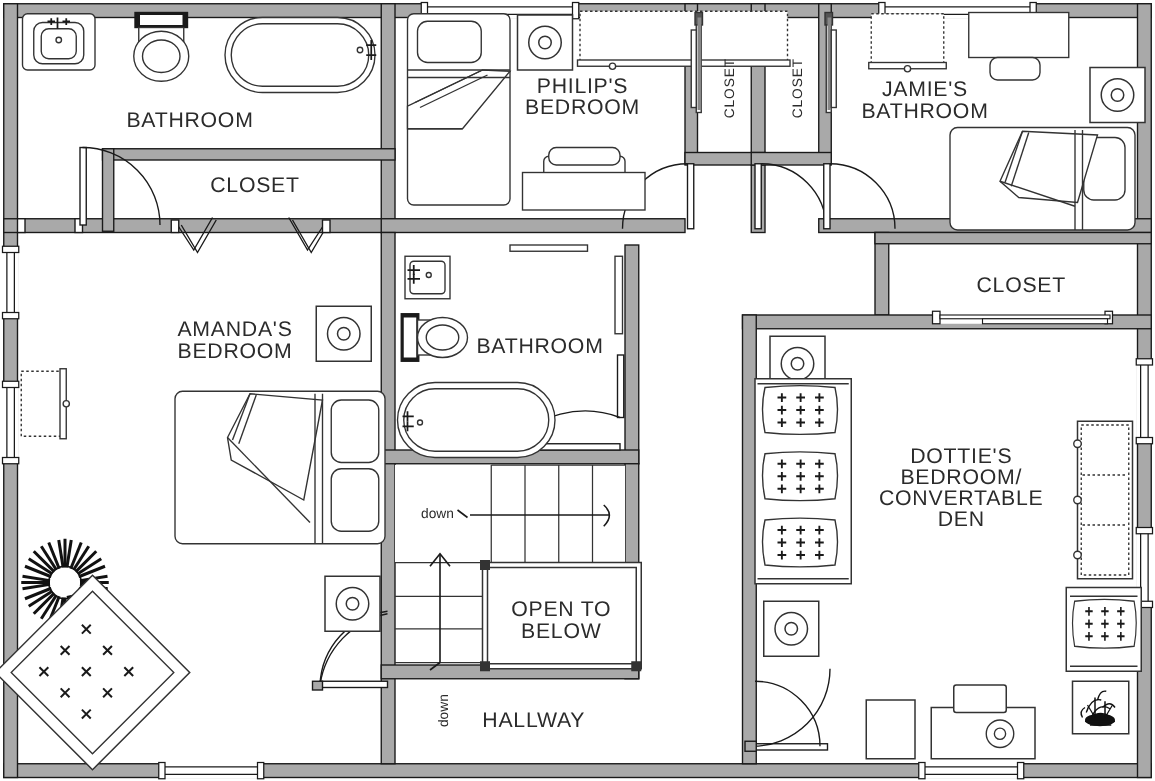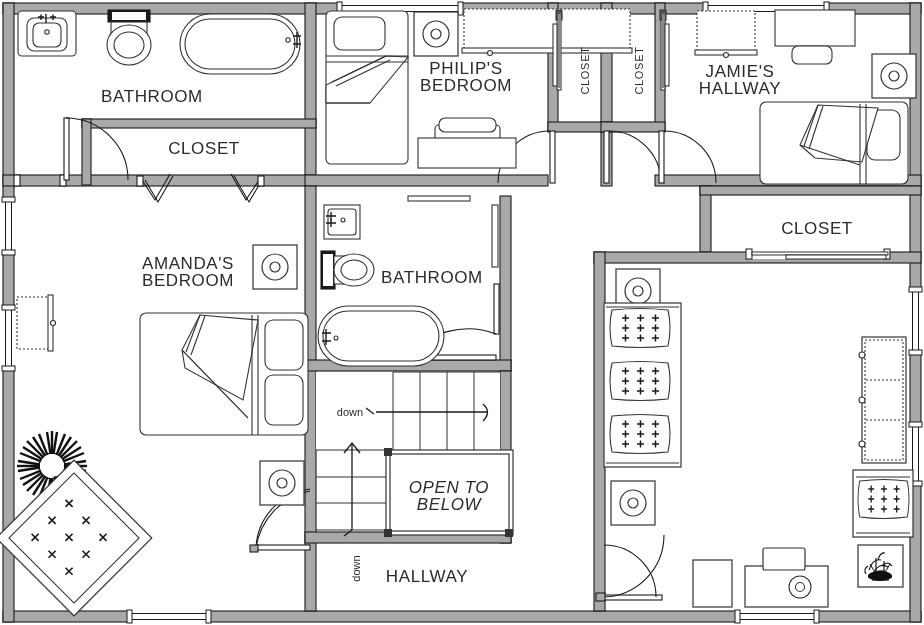--- a/index.html
+++ b/index.html
@@ -560,31 +560,35 @@
 <div class="lbl" style="left:204px;top:148px;transform:translate(-50%,-50%);">CLOSET</div>
 
 <div class="lbl" style="left:466px;top:77px;transform:translate(-50%,-50%);">PHILIP'S
 BEDROOM</div>
 
 <div class="lbl small rot" style="left:585px;top:70px;width:80px;margin-left:-40px;margin-top:-8px;">CLOSET</div>
 
 <div class="lbl small rot" style="left:639px;top:70px;width:80px;margin-left:-40px;margin-top:-8px;">CLOSET</div>
 
 <div class="lbl" style="left:740px;top:80px;transform:translate(-50%,-50%);">JAMIE'S
-HALLWAY</div>
+BATHROOM</div>
 
 <div class="lbl" style="left:140px;top:272px;transform:translate(-50%,-50%);margin-left:48px;">AMANDA'S
 BEDROOM</div>
 
 <div class="lbl" style="left:432px;top:277px;transform:translate(-50%,-50%);">BATHROOM</div>
 
 <div class="lbl" style="left:817px;top:228px;transform:translate(-50%,-50%);">CLOSET</div>
 
-
-<div class="lbl" style="left:449px;top:496px;transform:translate(-50%,-50%);font-style:italic;">OPEN TO
+<div class="lbl" style="left:769px;top:390px;transform:translate(-50%,-50%);">DOTTIE'S
+BEDROOM/
+CONVERTABLE
+DEN</div>
+
+<div class="lbl" style="left:449px;top:496px;transform:translate(-50%,-50%);">OPEN TO
 BELOW</div>
 
 <div class="lbl" style="left:427px;top:576px;transform:translate(-50%,-50%);text-align:center;">HALLWAY</div>
 
 <div class="lbl tiny" style="left:350px;top:412px;transform:translate(-50%,-50%);">down</div>
 
 <div class="lbl tiny rot" style="left:356px;top:567px;width:50px;margin-left:-25px;margin-top:-7px;">down</div>
 
 </div>
 

